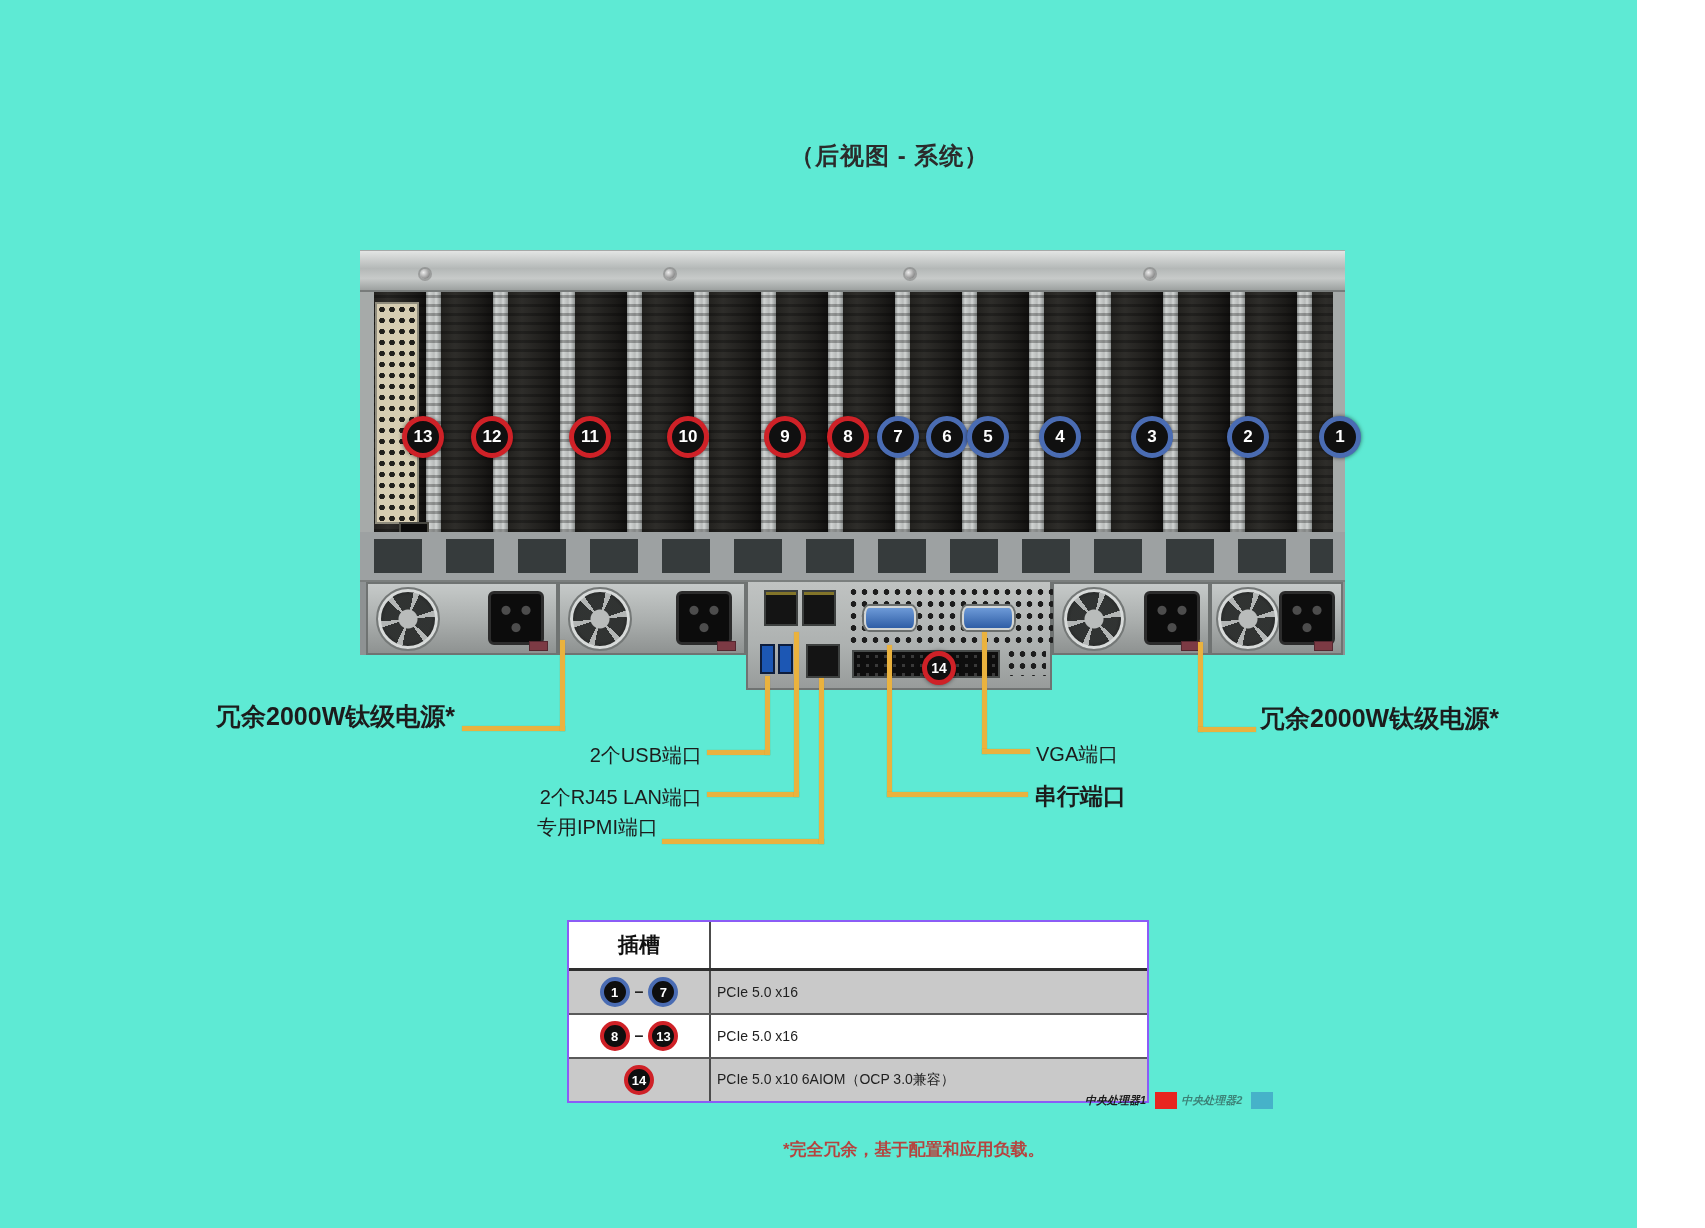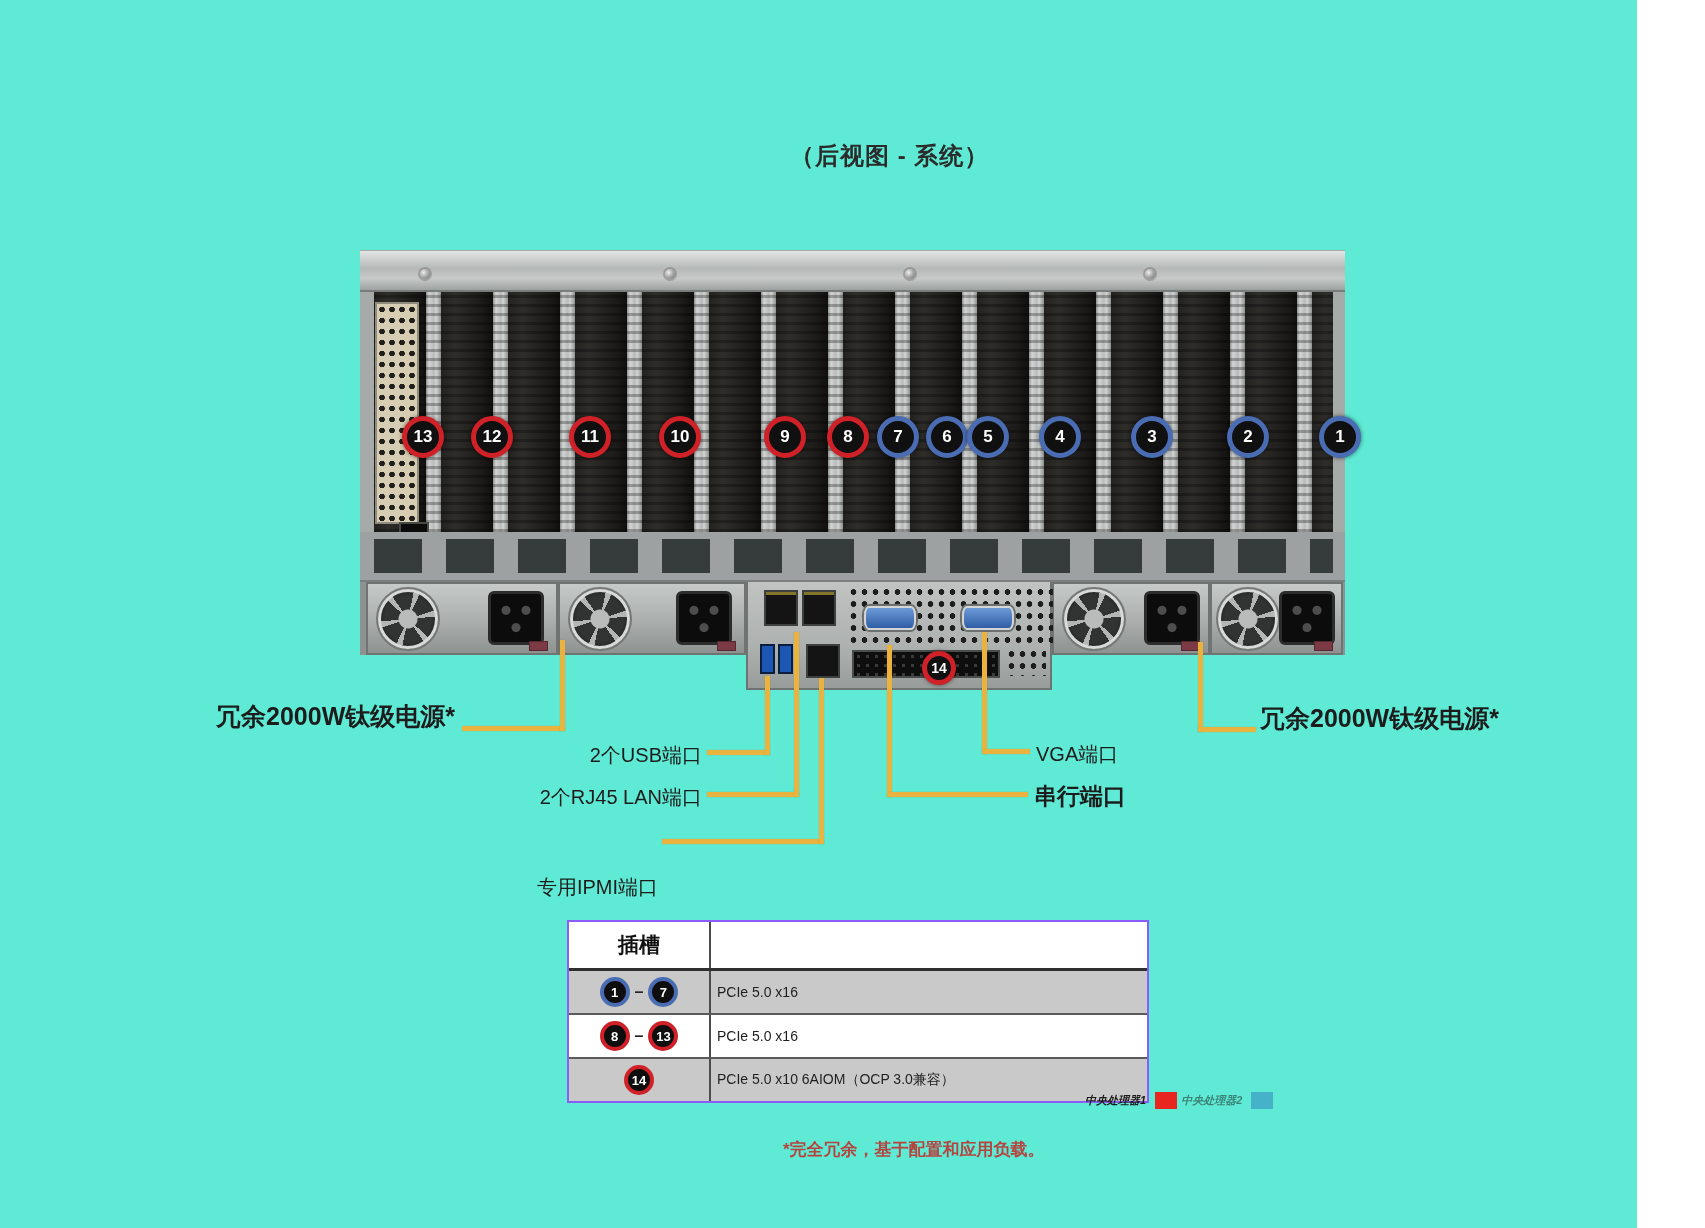--- a/index.html
+++ b/index.html
@@ -119,21 +119,21 @@
 
     <div class="slotband"></div>
     <div class="slot13bracket">
       <div class="slot13conn"></div>
     </div>
 
     <div id="slot-circles">
         <div class="slotnum" style="left: 42px; top: 166px; border-color: rgb(207, 33, 39);">13</div>
         <div class="slotnum" style="left: 111px; top: 166px; border-color: rgb(207, 33, 39);">12</div>
         <div class="slotnum" style="left: 209px; top: 166px; border-color: rgb(207, 33, 39);">11</div>
-        <div class="slotnum" style="left: 299px; top: 166px; border-color: rgb(207, 33, 39);">10</div>
+        <div class="slotnum" style="left: 307px; top: 166px; border-color: rgb(207, 33, 39);">10</div>
         <div class="slotnum" style="left: 404px; top: 166px; border-color: rgb(207, 33, 39);">9</div>
         <div class="slotnum" style="left: 467px; top: 166px; border-color: rgb(207, 33, 39);">8</div>
         <div class="slotnum" style="left: 517px; top: 166px; border-color: rgb(74, 108, 179);">7</div>
         <div class="slotnum" style="left: 566px; top: 166px; border-color: rgb(74, 108, 179);">6</div>
         <div class="slotnum" style="left: 607px; top: 166px; border-color: rgb(74, 108, 179);">5</div>
         <div class="slotnum" style="left: 679px; top: 166px; border-color: rgb(74, 108, 179);">4</div>
         <div class="slotnum" style="left: 771px; top: 166px; border-color: rgb(74, 108, 179);">3</div>
         <div class="slotnum" style="left: 867px; top: 166px; border-color: rgb(74, 108, 179);">2</div>
         <div class="slotnum" style="left: 959px; top: 166px; border-color: rgb(74, 108, 179);">1</div>
       </div>
@@ -193,21 +193,21 @@
   <div class="yline" style="left:982px;top:632px;width:5px;height:122px;"></div>
   <div class="yline" style="left:982px;top:749px;width:48px;height:5px;"></div>
   <div class="yline" style="left:887px;top:645px;width:5px;height:152px;"></div>
   <div class="yline" style="left:887px;top:792px;width:141px;height:5px;"></div>
   <div class="yline" style="left:1198px;top:642px;width:5px;height:90px;"></div>
   <div class="yline" style="left:1198px;top:727px;width:58px;height:5px;"></div>
 
   <div class="lbl big r" style="left:150px;top:700px;width:305px;">冗余2000W钛级电源*</div>
   <div class="lbl mid r" style="left:520px;top:742px;width:182px;">2个USB端口</div>
   <div class="lbl mid r" style="left:470px;top:784px;width:232px;">2个RJ45 LAN端口</div>
-  <div class="lbl mid r" style="left:470px;top:874px;width:188px;">专用IPMI端口</div>
+  <div class="lbl mid r" style="left:470px;top:814px;width:188px;">专用IPMI端口</div>
   <div class="lbl mid" style="left:1036px;top:741px;">VGA端口</div>
   <div class="lbl serial" style="left:1034px;top:781px;">串行端口</div>
   <div class="lbl big" style="left:1260px;top:702px;">冗余2000W钛级电源*</div>
 
   <div class="dtable">
     <div class="thead">
       <div class="th1">插槽</div>
     </div>
     <div id="table-body">
         <div class="trow gray">

